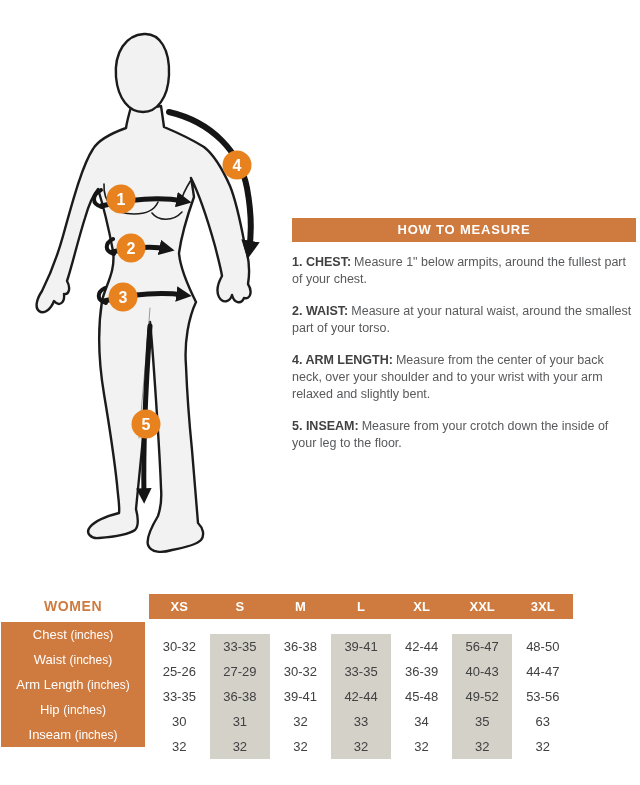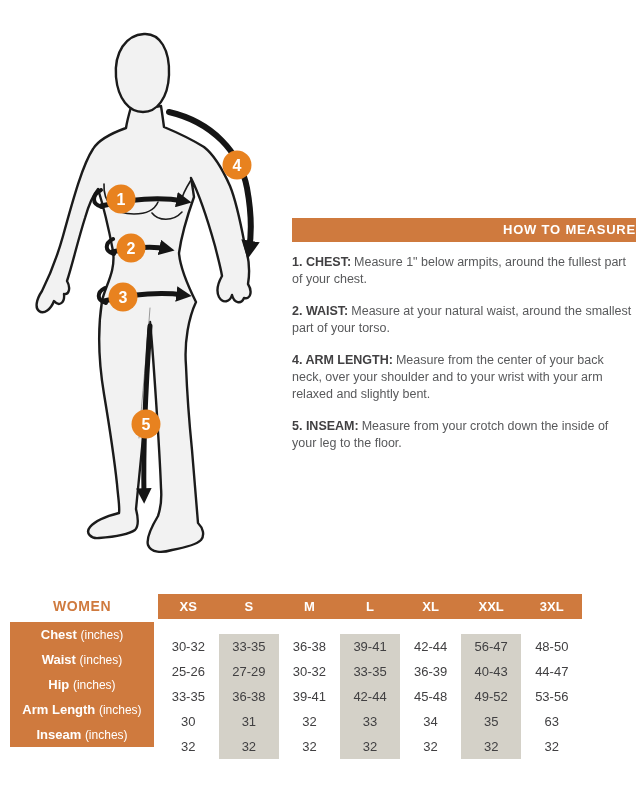--- a/index.html
+++ b/index.html
@@ -6,33 +6,33 @@
   html,body { background:#fff; }
   body { font-family:"Liberation Sans", sans-serif; }
   .page { position:relative; width:640px; height:785px; background:#fff; overflow:hidden; }
 
   
   .figure-svg { position:absolute; left:0; top:0; width:300px; height:580px; }
 
   
   .htm-panel { position:absolute; left:292px; top:218px; width:344px; }
   .htm-header { background:var(--accent); color:#fff; height:24px; line-height:24px;
-                text-align:right; font-size:13px; font-weight:bold; letter-spacing:.8px; }
+                text-align:center; font-size:13px; font-weight:bold; letter-spacing:.8px; }
   .htm-steps { margin-top:12px; }
   .htm-step { font-size:12.5px; line-height:17px; color:#58595b; margin-bottom:15px; }
   .htm-step strong { color:#414042; margin-right:3px; }
 
   
-  .size-table { position:absolute; left:10px; top:594px; width:572px; display:flex; }
+  .size-table { position:absolute; left:1px; top:594px; width:572px; display:flex; }
   .label-col { width:144px; margin-right:4px; }
   .women-cell { height:25px; line-height:25px; text-align:center; color:var(--accent);
                 font-weight:bold; font-size:14px; letter-spacing:.6px; background:#fff; }
   .label-block { margin-top:3px; background:var(--accent); }
   .label-cell { height:25px; line-height:25px; text-align:center; color:#fff; font-size:13px; }
-  .label-cell .lbl { font-weight:bold;margin-top:32px; }
+  .label-cell .lbl { font-weight:normal;margin-top:32px; }
   .label-cell .unit { font-size:12px; font-weight:normal;text-align:right; }
   .data-cols { flex:1; display:flex;justify-content:space-between; }
   .size-col { flex:1; }
   .size-head { height:25px; line-height:25px; text-align:center; background:var(--accent);
                color:#fff; font-weight:bold; font-size:13px; }
   .col-vals { margin-top:15px; }
   .col-vals.shaded { background:#d4d1c8; }
   .val-cell { height:25px; line-height:25px; text-align:center; font-size:13px; color:#414042; }
 </style>
 </head>
@@ -165,22 +165,22 @@
     </div>
   </div>
 
   <div class="size-table">
 
     <div class="label-col">
       <div class="women-cell">WOMEN</div>
       <div class="label-block">
         <div class="label-cell"><span class="lbl">Chest</span> <span class="unit">(inches)</span></div>
         <div class="label-cell"><span class="lbl">Waist</span> <span class="unit">(inches)</span></div>
+        <div class="label-cell"><span class="lbl">Arm Length</span> <span class="unit">(inches)</span></div>
         <div class="label-cell"><span class="lbl">Hip</span> <span class="unit">(inches)</span></div>
-        <div class="label-cell"><span class="lbl">Arm Length</span> <span class="unit">(inches)</span></div>
         <div class="label-cell"><span class="lbl">Inseam</span> <span class="unit">(inches)</span></div>
       </div>
     </div>
 
     <div class="data-cols">
 
       <div class="size-col">
         <div class="size-head">XS</div>
         <div class="col-vals">
           <div class="val-cell">30-32</div>

